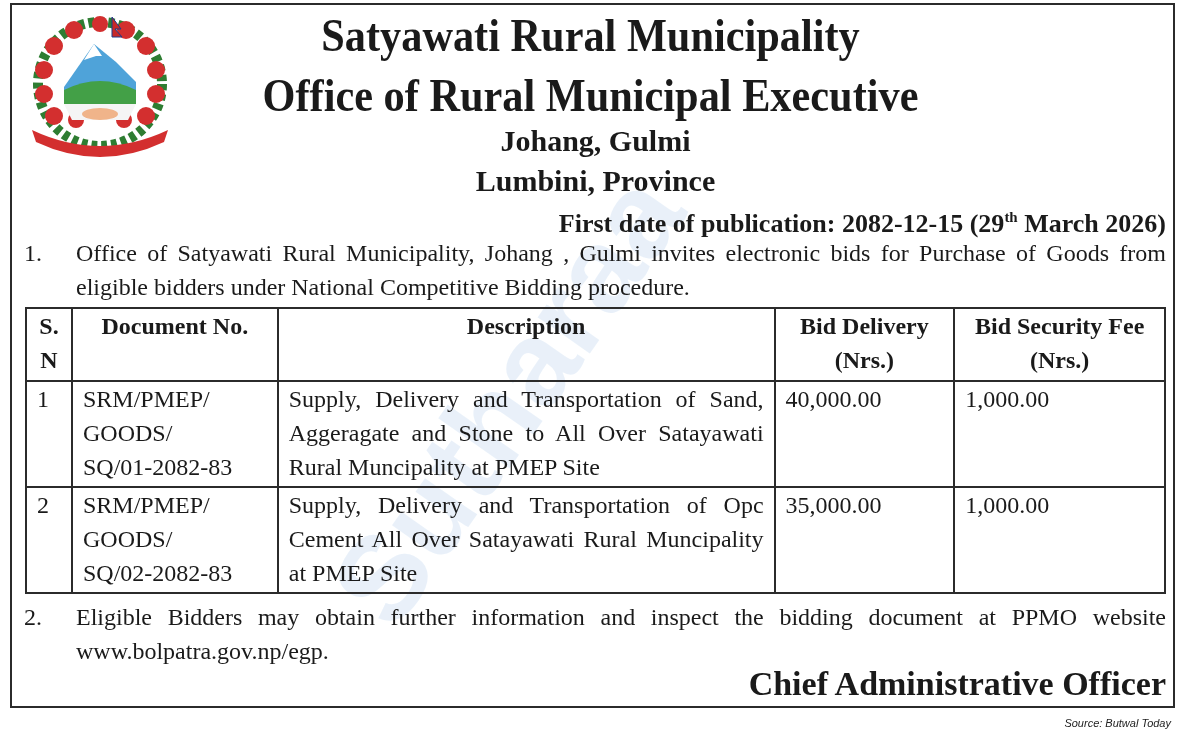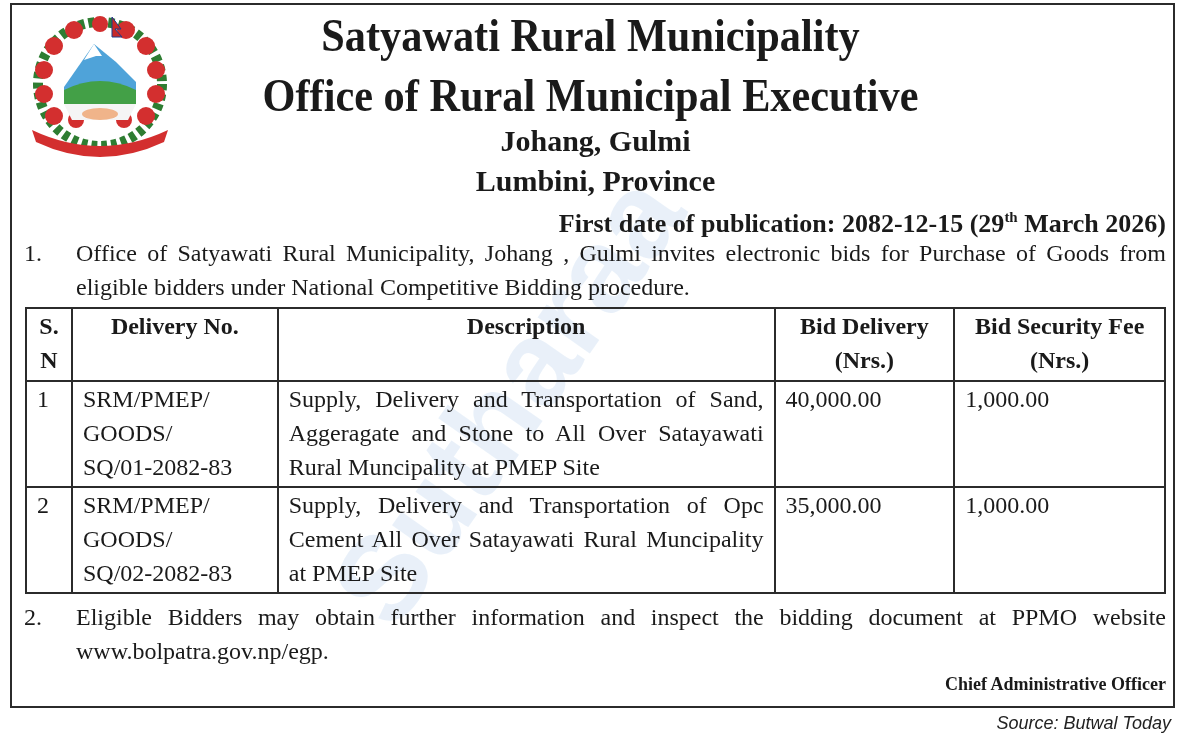--- a/index.html
+++ b/index.html
@@ -44,25 +44,25 @@
     position: absolute; left: 25px; top: 307px; width: 1141px; border-collapse: collapse;
     font-size: 24px; line-height: 34px;
   }
   table.bids th, table.bids td { border: 2px solid #2b2b2b; vertical-align: top; padding: 0 10px; }
   table.bids th { font-weight: bold; text-align: center; height: 71px; }
   table.bids td { height: 104px; }
   td.sn { text-align: left; }
   td.contract { text-align: left; white-space: pre-line; }
   td.desc { text-align: justify; text-align-last: left; }
   .signature {
-    position: absolute; right: 15px; top: 668px; font-weight: bold; font-size: 18px; line-height: 32px;
+    position: absolute; right: 15px; top: 668px; font-weight: bold; font-size: 34px; line-height: 32px;
   }
   .source {
     position: absolute; right: 10px; top: 713px; font-family: "Liberation Sans", "DejaVu Sans", sans-serif;
-    font-style: italic; font-size: 18px; line-height: 20px; color: #222;
+    font-style: italic; font-size: 11px; line-height: 20px; color: #222;
   }
   .watermark {
     position: absolute; left: 250px; top: 330px; font-family: "Liberation Sans", sans-serif;
     font-weight: bold; font-size: 120px; color: #cfe0f3; opacity: 0.45; transform: rotate(-55deg);
     pointer-events: none;
   }
 </style>
 </head>
 <body>
 
@@ -111,21 +111,21 @@
   <colgroup>
     <col style="width:46px">
       <col style="width:206px">
       <col style="width:498px">
       <col style="width:180px">
       <col style="width:211px">
   </colgroup>
   <thead>
     <tr>
       <th>S. N</th>
-      <th>Delivery No.</th>
+      <th>Document No.</th>
       <th>Description</th>
       <th>Bid Delivery (Nrs.)</th>
       <th>Bid Security Fee (Nrs.)</th>
     </tr>
   </thead>
   <tbody>
     <tr>
       <td class="sn">1</td>
       <td class="contract">SRM/PMEP/
 GOODS/

